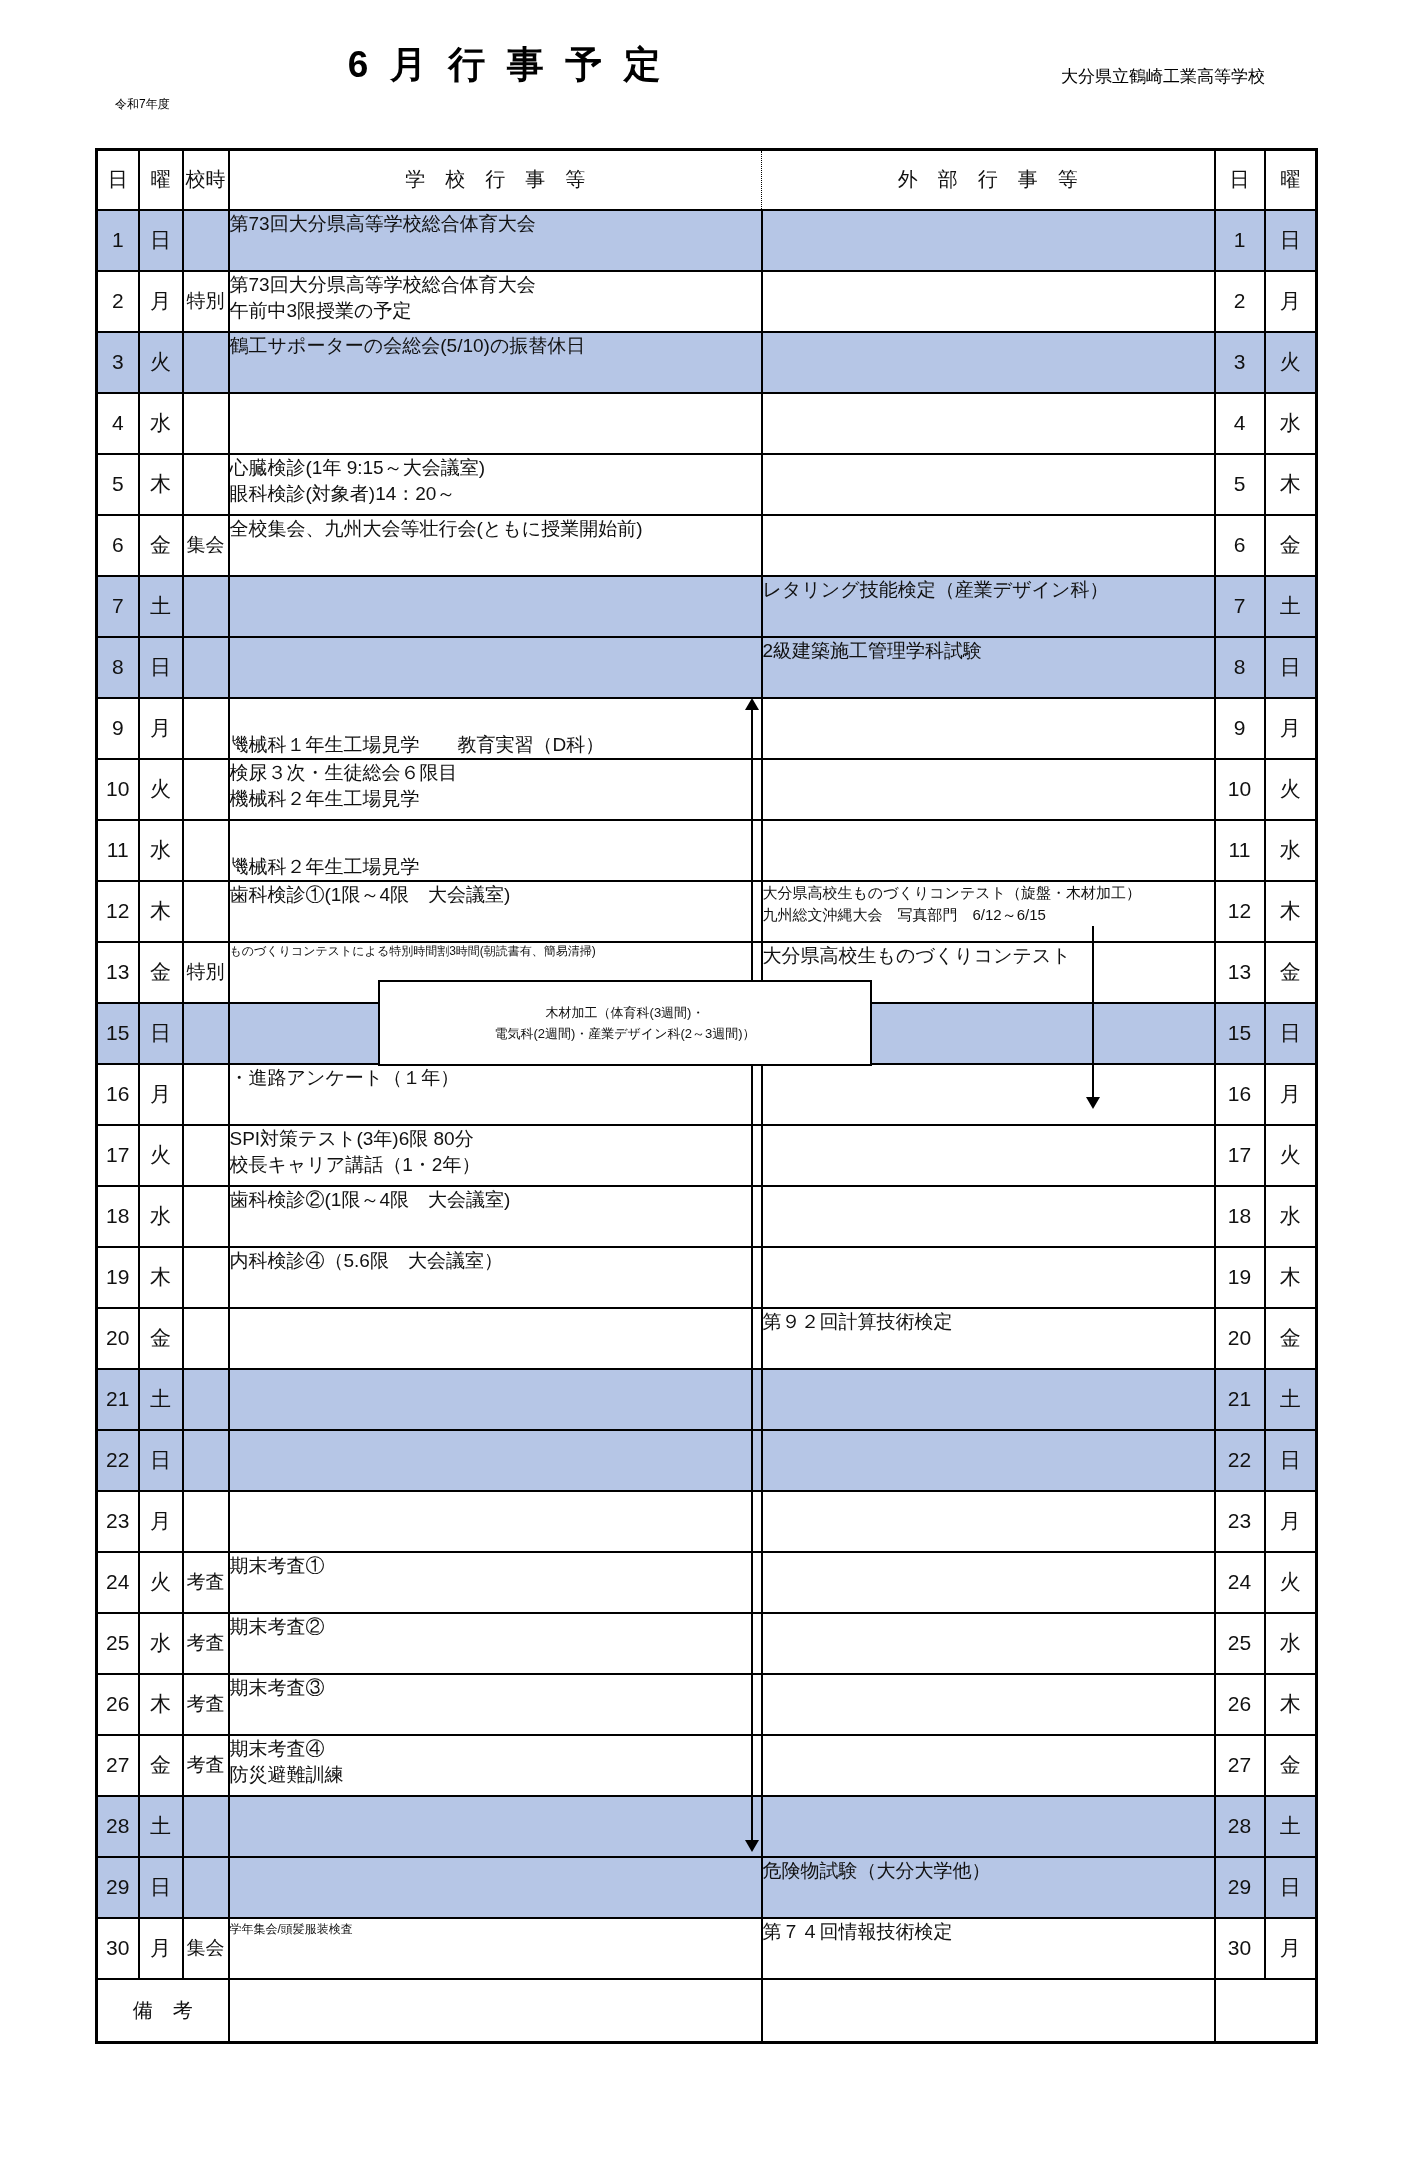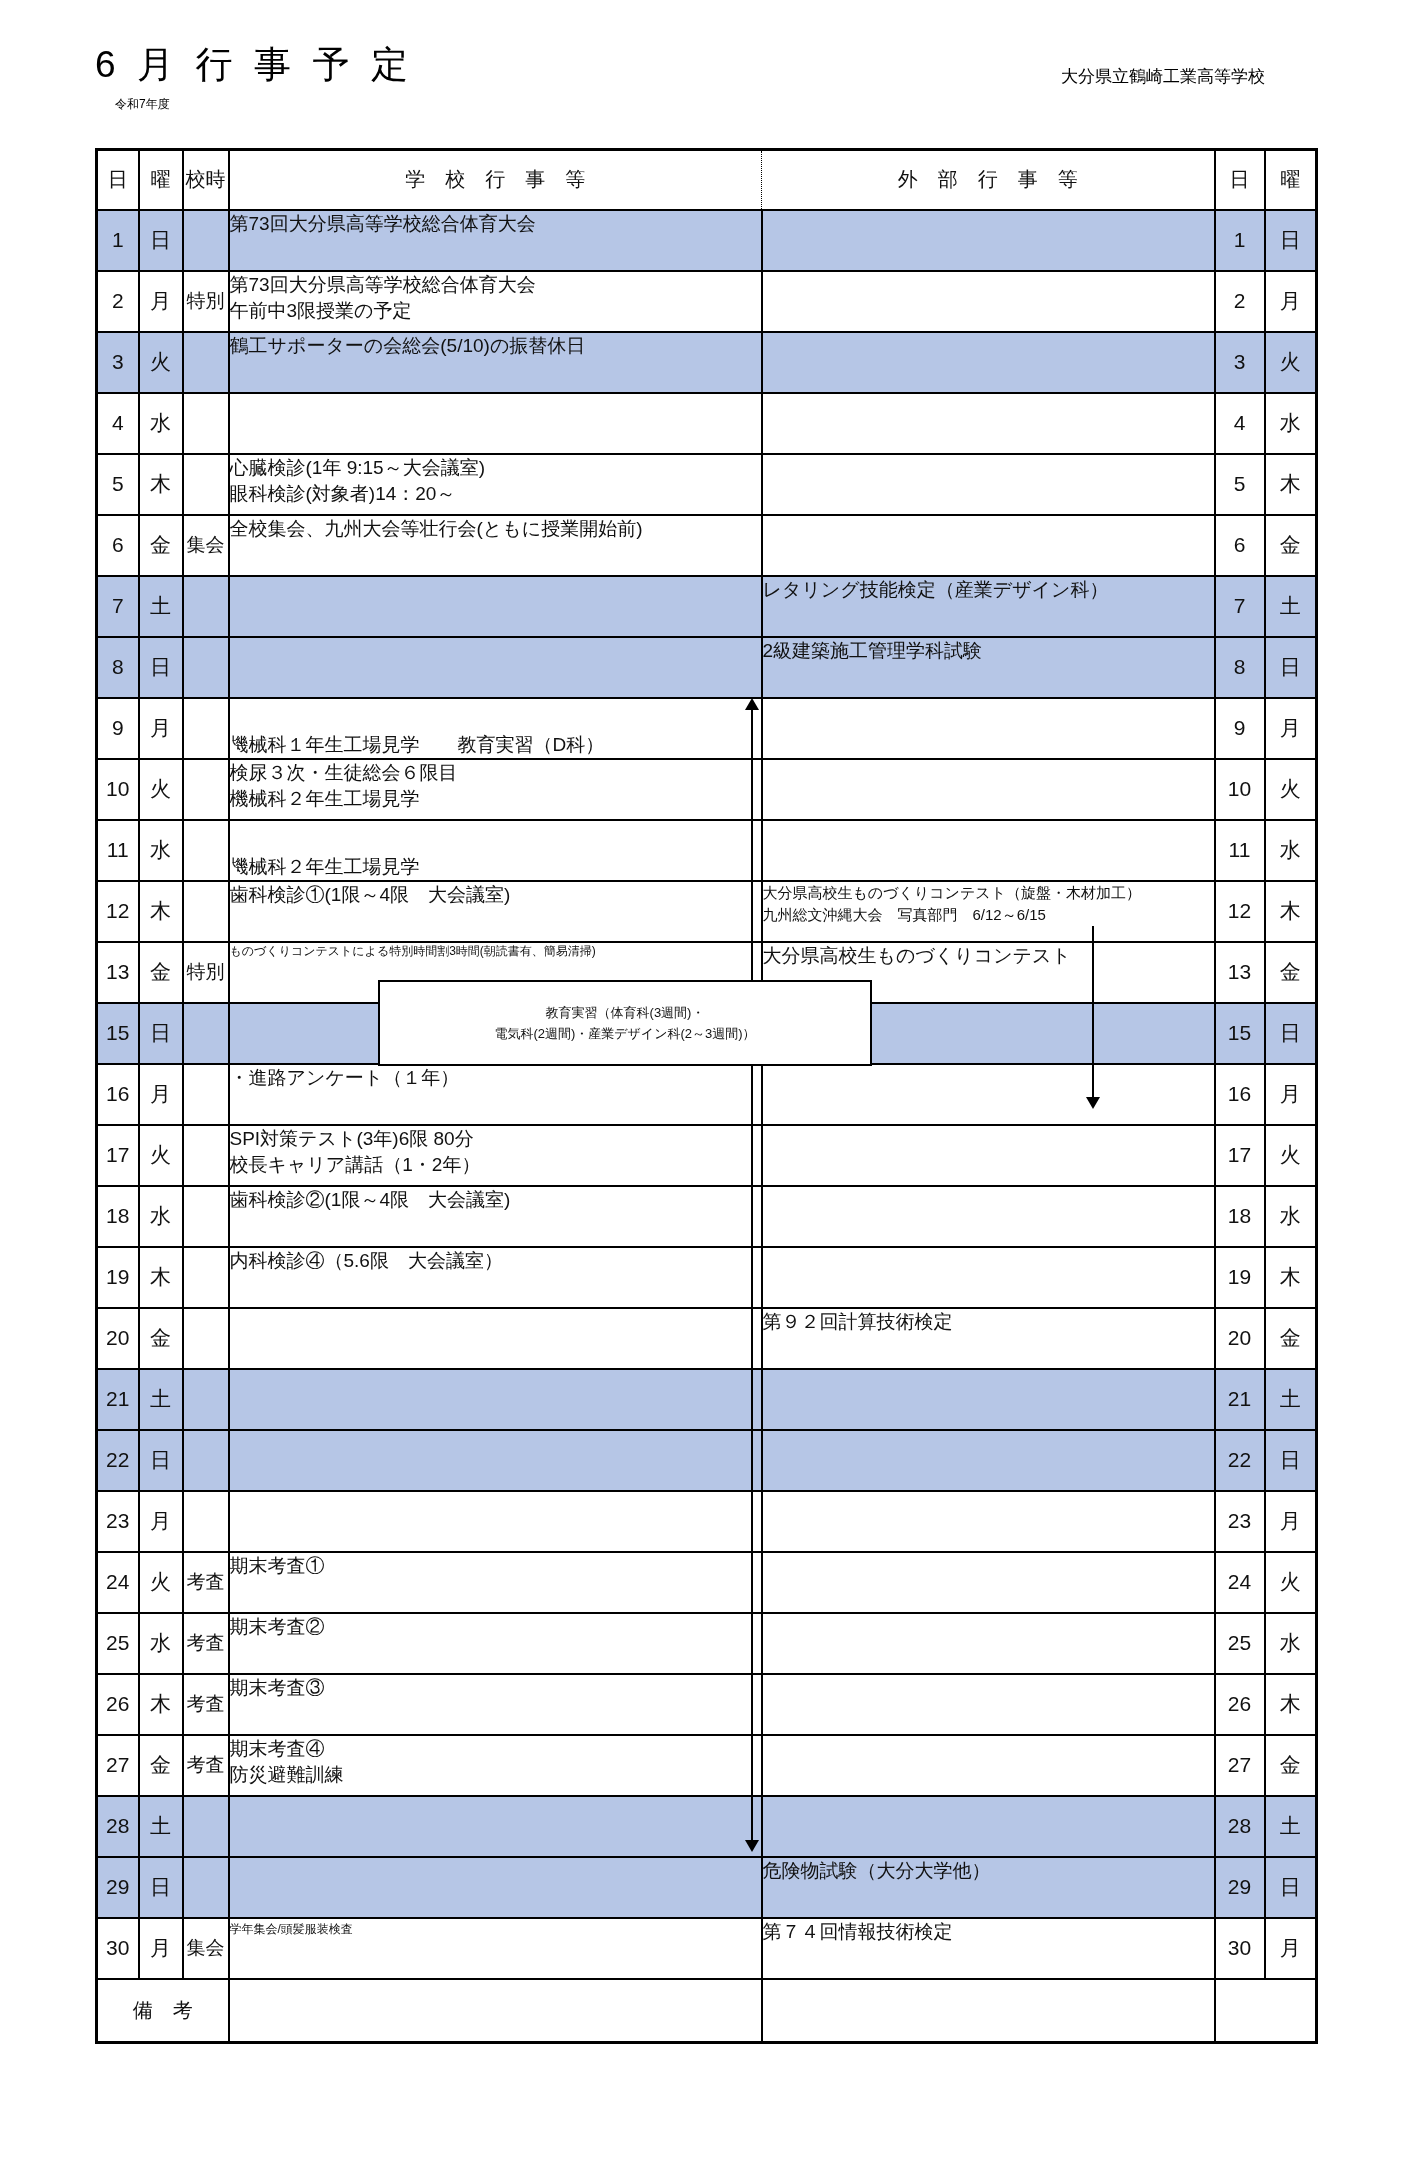--- a/index.html
+++ b/index.html
@@ -1,22 +1,22 @@
 <!DOCTYPE html>
 <html style="--hl: #b6c6e6;"><head>
 <meta charset="utf-8">
 <style>
   html,body{margin:0;padding:0;background:#fff;}
   .page{
     position:relative;width:1417px;height:2178px;background:#ffffff;
     font-family:"Liberation Sans",sans-serif;color:#111;overflow:hidden;
   }
   .page-title{
-    position:absolute;left:95px;top:40px;width:840px;text-align:left;
-    font-size:37px;letter-spacing:0.58em;color:#000;font-weight:400;
+    position:absolute;left:95px;top:40px;width:840px;text-align:center;
+    font-size:37px;letter-spacing:0.58em;color:#000;font-weight:700;
   }
   .fiscal-year{position:absolute;left:115px;top:96px;font-size:12px;color:#000;}
   .school-name{position:absolute;right:152px;top:65px;font-size:17px;color:#000;}
 
   table.cal{
     position:absolute;left:95px;top:148px;width:1220px;
     border-collapse:collapse;table-layout:fixed;
     border:3px solid #000;background:#fff;
   }
   table.cal td,table.cal th{
@@ -419,17 +419,17 @@
   </table>
 
   <div class="arrow-head arrow-up" style="left:745px;top:698px;"></div>
   <div class="v-arrow-line" style="left:751px;top:708px;height:1134px;"></div>
   <div class="arrow-head arrow-down" style="left:745px;top:1840px;"></div>
 
   <div class="v-arrow-line" style="left:1092px;top:926px;height:172px;"></div>
   <div class="arrow-head arrow-down" style="left:1086px;top:1097px;"></div>
 
   <div class="practice-box">
-    <div>教育実習（体育科(3週間)・</div>
+    <div>木材加工（体育科(3週間)・</div>
     <div>電気科(2週間)・産業デザイン科(2～3週間)）</div>
   </div>
 
 </div>
 
 </body></html>

